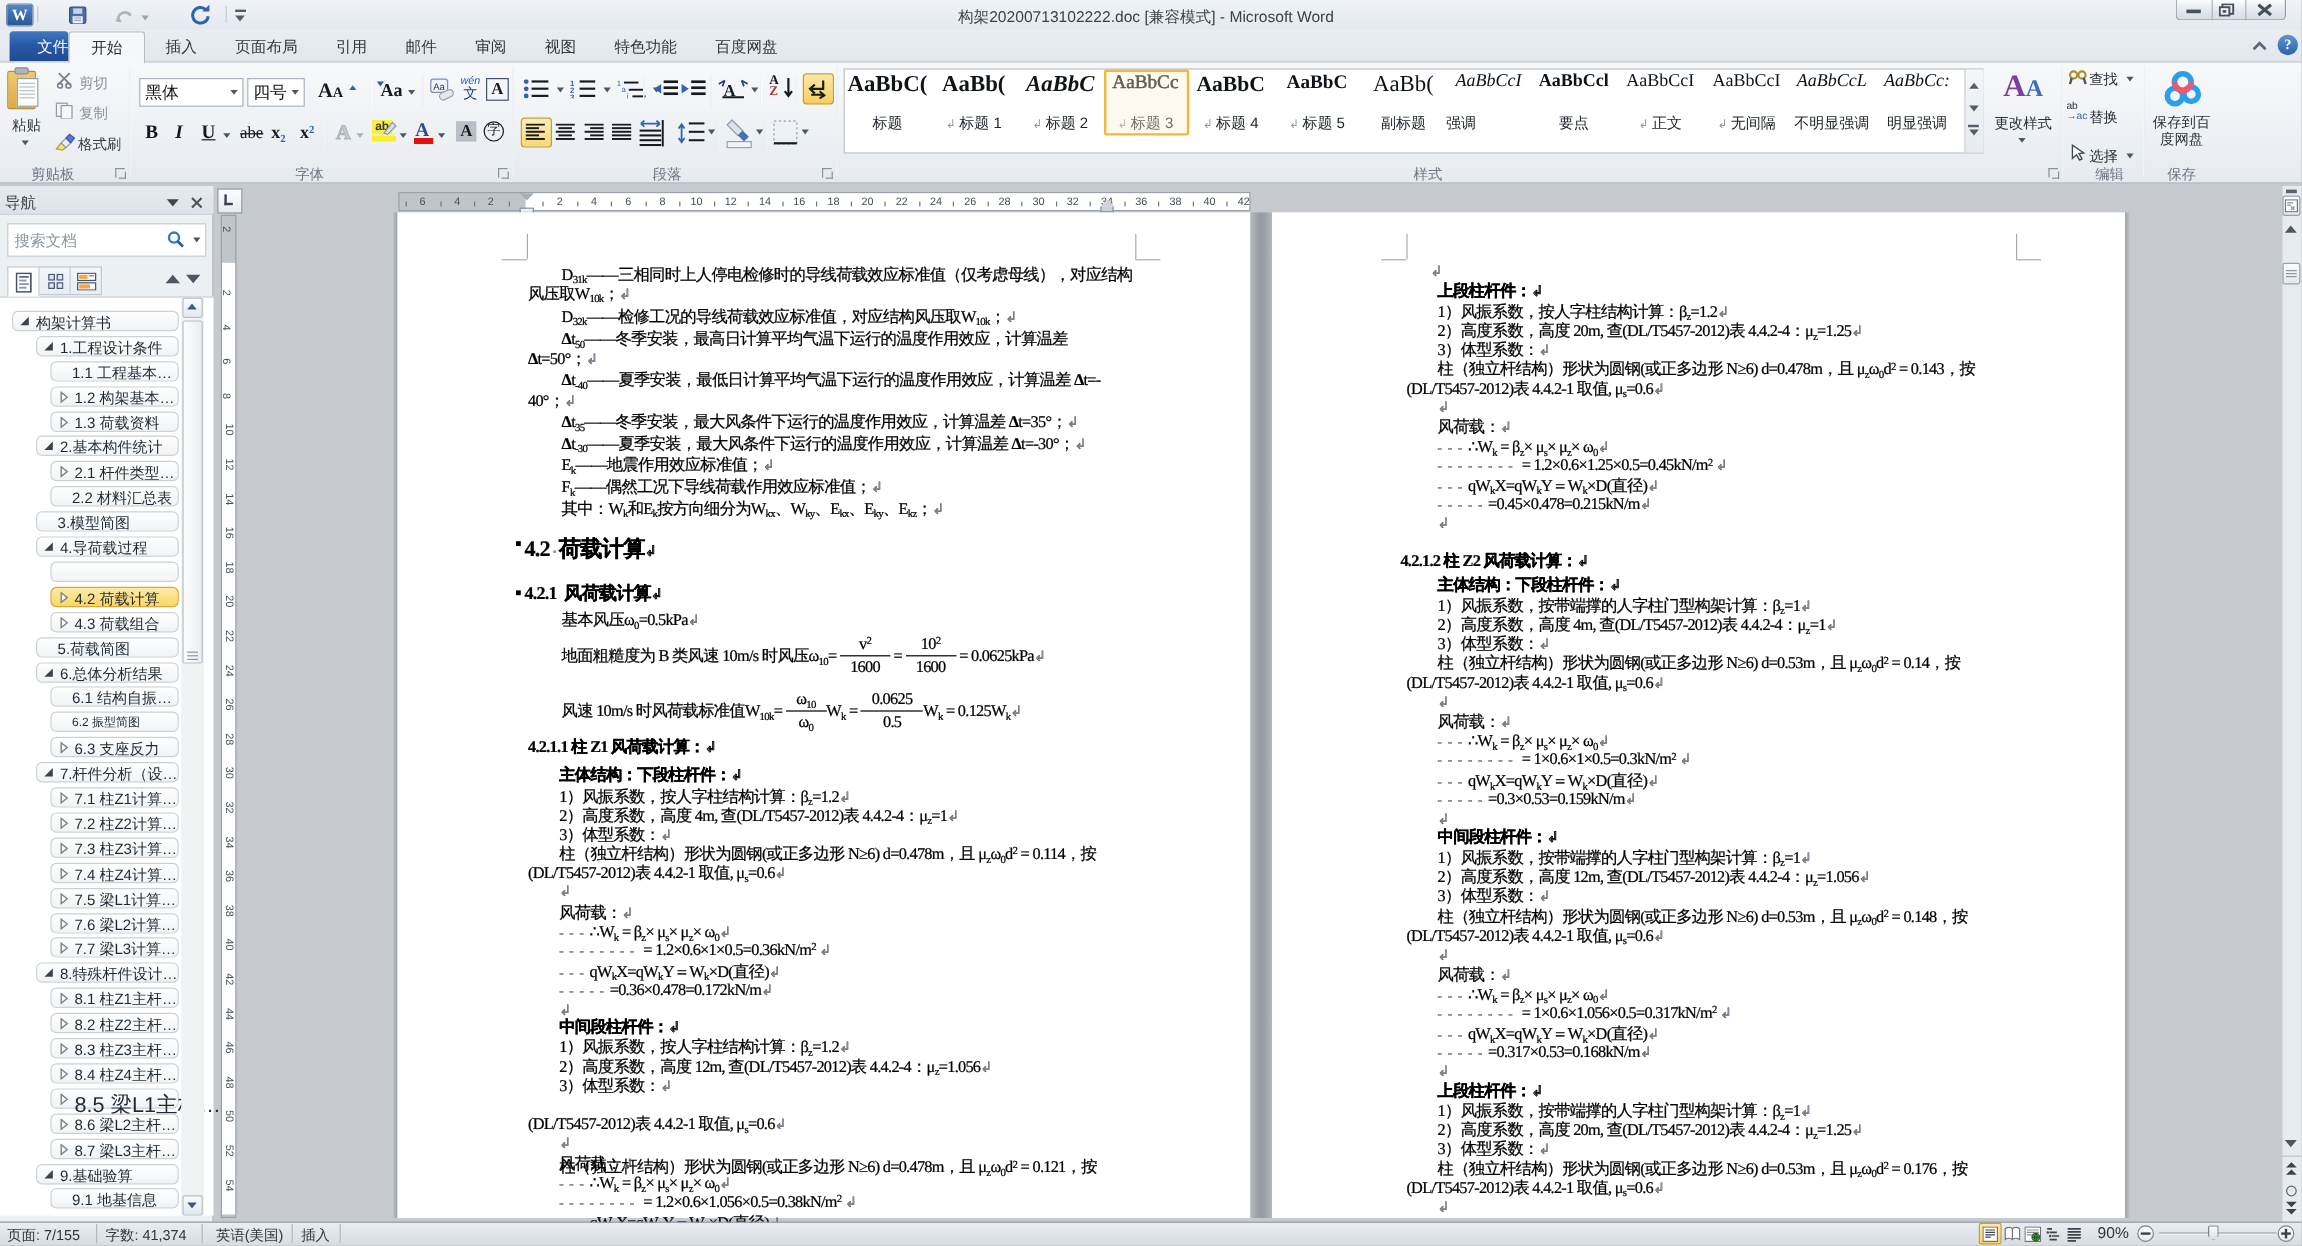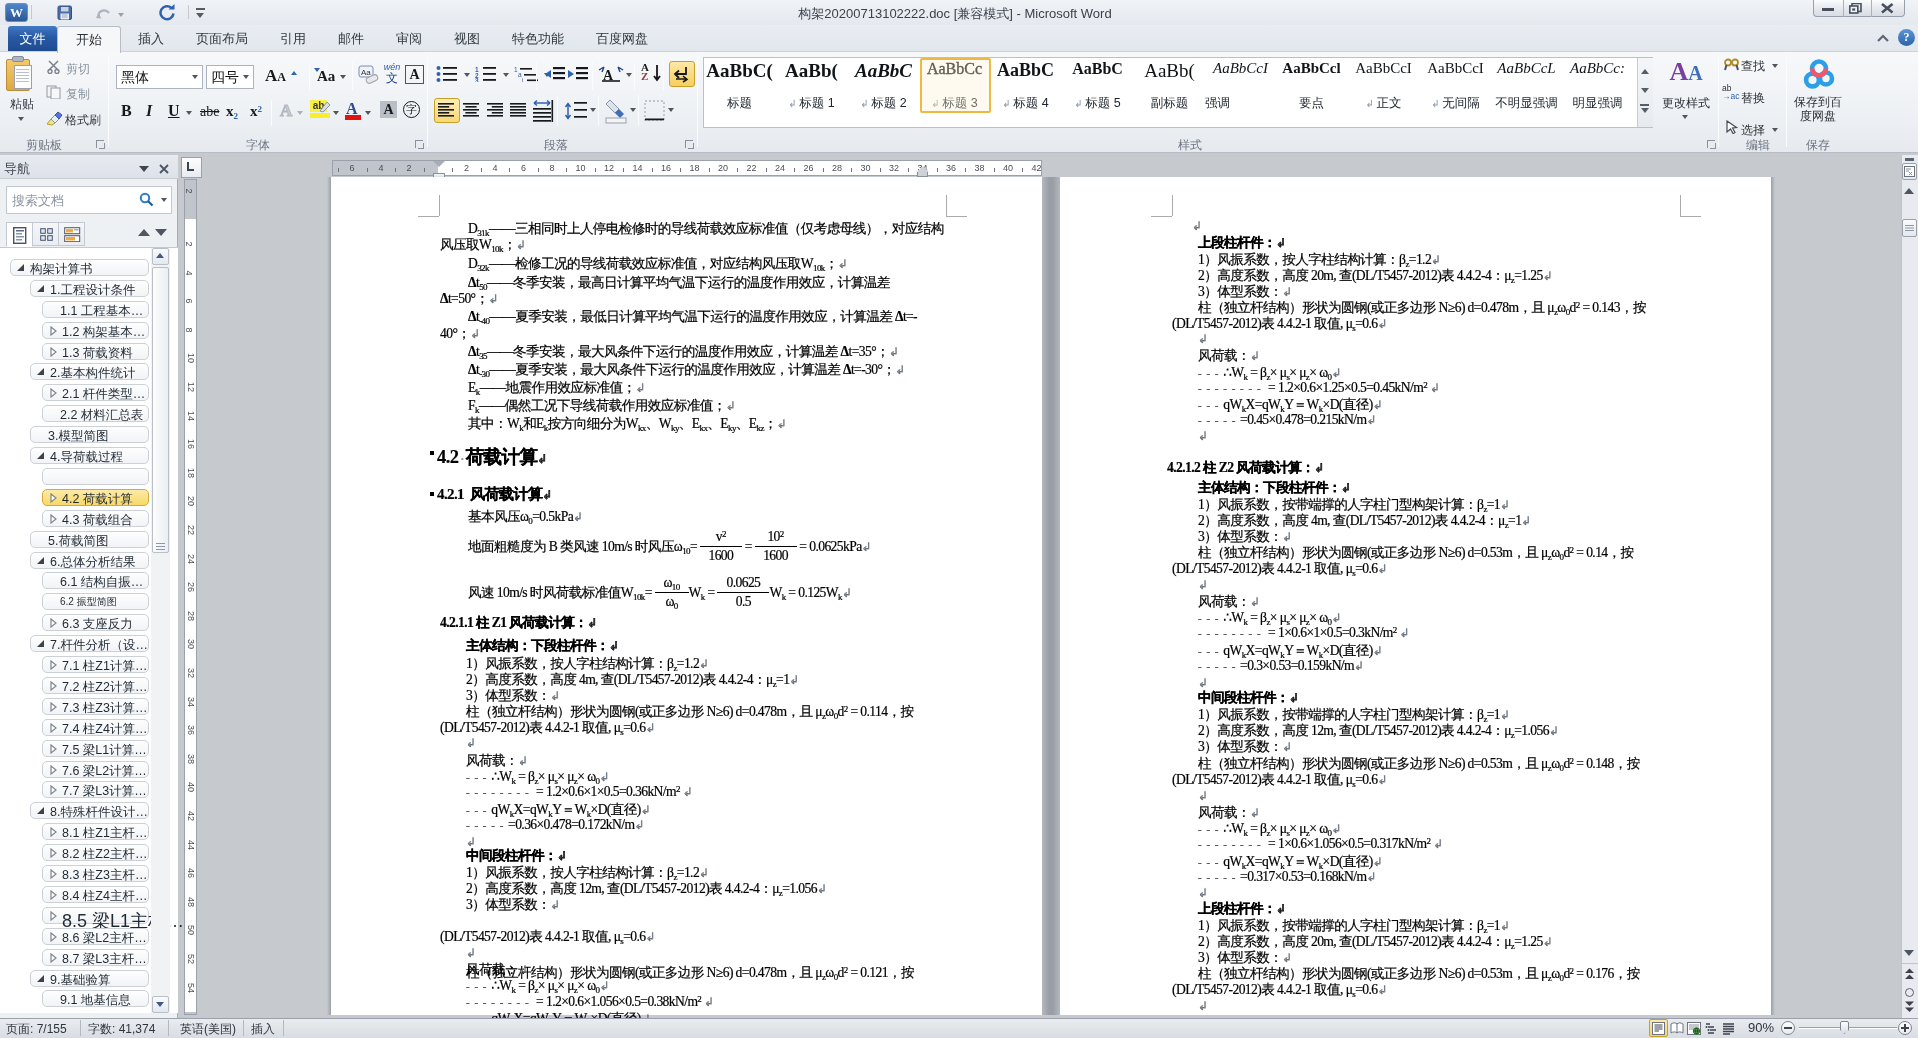--- a/index.html
+++ b/index.html
@@ -67,21 +67,21 @@
 <svg class="a" style="left:1849px;top:3px" width="14" height="11">
     <rect x="3" y="0.5" width="9" height="8" fill="none" stroke="#47505c" stroke-width="1.6"></rect>
     <rect x="0.8" y="3" width="8" height="7" fill="#eef1f5" stroke="#47505c" stroke-width="1.6"></rect>
     <rect x="3.2" y="5.4" width="3" height="2.2" fill="#47505c"></rect>
   </svg>
 <svg class="a" style="left:1881px;top:3px" width="13" height="11">
     <path d="M1 1 L11.5 9.5 M11.5 1 L1 9.5" stroke="#47505c" stroke-width="2.6"></path>
   </svg>
 
 <div id="tabrow" class="a"></div>
-<div class="a" style="left:8px;top:26px;width:49px;height:25px;background:linear-gradient(#4179c4,#2859a4 45%,#1f4c92);border-radius:3px 3px 0 0;color:#fff;font-size:13px;text-align:center;line-height:25px">文件</div>
+<div class="a" style="left:8px;top:26px;width:49px;height:25px;background:linear-gradient(#4179c4,#2859a4 45%,#1f4c92);border-radius:3px 3px 0 0;color:#fff;font-size:13px;text-align:right;line-height:25px">文件</div>
 <div class="a" style="left:57px;top:26px;width:64px;height:27px;background:#f6f7f9;border:1px solid #b7bdc6;border-bottom:none;border-radius:3px 3px 0 0;color:#2b3138;font-size:13px;text-align:center;line-height:25px;z-index:5">开始</div>
 <div class="a" style="left:122px;top:26px;width:58px;height:25px;font-size:13px;color:#30373f;text-align:center;line-height:25px">插入</div>
 <div class="a" style="left:180px;top:26px;width:84px;height:25px;font-size:13px;color:#30373f;text-align:center;line-height:25px">页面布局</div>
 <div class="a" style="left:264px;top:26px;width:58px;height:25px;font-size:13px;color:#30373f;text-align:center;line-height:25px">引用</div>
 <div class="a" style="left:322px;top:26px;width:58px;height:25px;font-size:13px;color:#30373f;text-align:center;line-height:25px">邮件</div>
 <div class="a" style="left:380px;top:26px;width:58px;height:25px;font-size:13px;color:#30373f;text-align:center;line-height:25px">审阅</div>
 <div class="a" style="left:438px;top:26px;width:58px;height:25px;font-size:13px;color:#30373f;text-align:center;line-height:25px">视图</div>
 <div class="a" style="left:496px;top:26px;width:84px;height:25px;font-size:13px;color:#30373f;text-align:center;line-height:25px">特色功能</div>
 <div class="a" style="left:580px;top:26px;width:84px;height:25px;font-size:13px;color:#30373f;text-align:center;line-height:25px">百度网盘</div>
 <svg class="a" style="left:1876px;top:33px" width="14" height="10">

